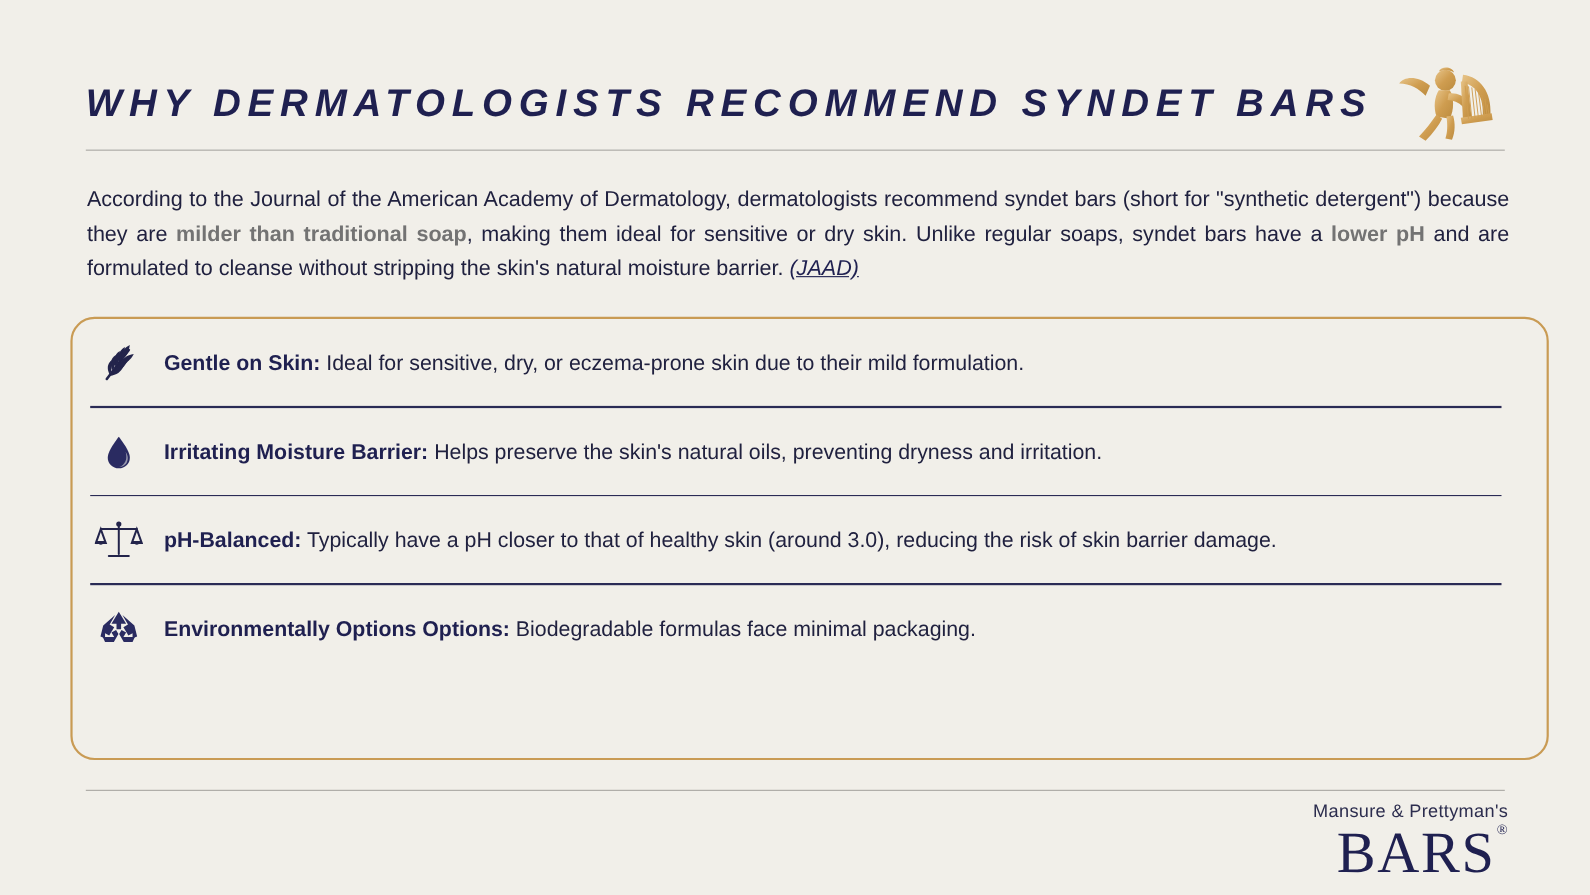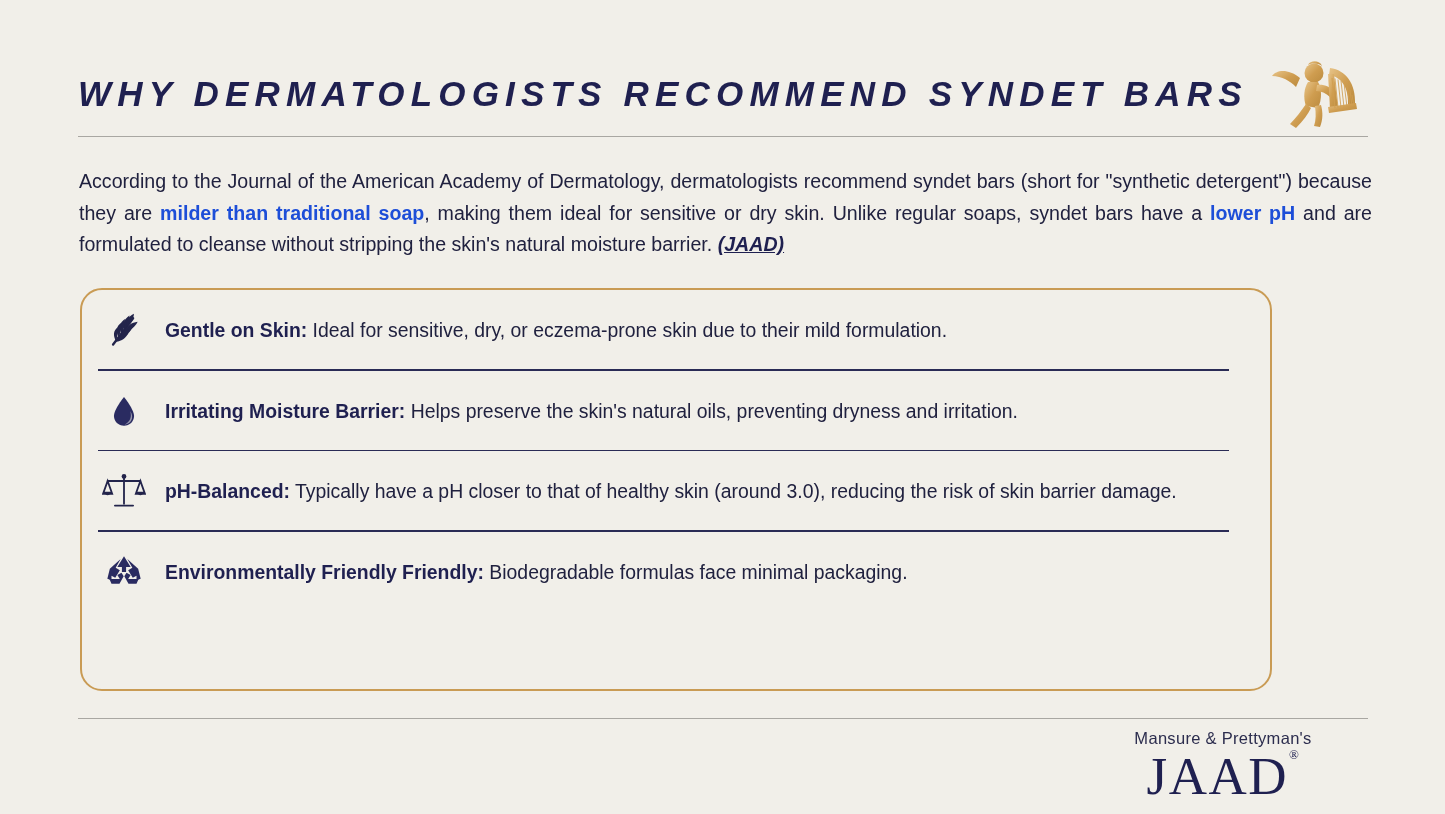--- a/index.html
+++ b/index.html
@@ -63,34 +63,34 @@
     position: absolute;
     left: 79px;
     top: 166px;
     width: 1293px;
     font-size: 19.6px;
     line-height: 31.5px;
     color: #20213f;
     text-align: justify;
     text-justify: inter-word;
   }
-  .intro b { font-weight: bold; color: #1d4ed8; }
+  .intro b { font-weight: bold; color: #737373; }
   .intro .cite {
-    font-weight: bold;
+    font-weight: normal;
     font-style: italic;
     text-decoration: underline;
     color: #1f2050;
   }
 
   
   .card {
     position: absolute;
-    left: 80px;
+    left: 64px;
     top: 288px;
-    width: 1192px;
+    width: 1344px;
     height: 403px;
     border: 2.5px solid #c99b54;
     border-radius: 22px;
     background: transparent;
   }
 
   .card-list {
     list-style: none;
     width: 100%;
     height: 100%;
@@ -134,23 +134,23 @@
     white-space: nowrap;
   }
   .benefit-text b {
     font-weight: bold;
     color: #1f2050;
   }
 
   
   .brand {
     position: absolute;
-    right: 92px;
+    right: 74px;
     top: 728px;
-    text-align: center;
+    text-align: right;
     width: 260px;
   }
   .brand-top {
     font-size: 16.5px;
     letter-spacing: 0.3px;
     color: #2c2d4e;
     line-height: 20px;
   }
   .brand-main {
     font-family: "Liberation Serif", serif;
@@ -283,27 +283,27 @@
           <svg viewBox="0 0 48 44" width="40" height="38" aria-hidden="true">
             <g fill="#2a2b61">
               <path d="M24 3 L32 16 L26.5 16 L26.5 22 L21.5 22 L21.5 16 L16 16 Z"></path>
               <path d="M20 6.5 L14 17 L19 19.8 L13.5 29 L9 26.5 L9 32 L4 30 L7 18 Z"></path>
               <path d="M6.5 30.5 L19 30.5 L16 25.6 L21 22.8 L23.6 27.2 L18.6 36 L9 36 Z"></path>
               <path d="M41.5 30.5 L29 30.5 L32 25.6 L27 22.8 L24.4 27.2 L29.4 36 L39 36 Z"></path>
               <path d="M28 6.5 L34 17 L29 19.8 L34.5 29 L39 26.5 L39 32 L44 30 L41 18 Z"></path>
             </g>
           </svg>
         </span>
-        <span class="benefit-text"><b>Environmentally Friendly Friendly:</b><span> Biodegradable formulas face minimal packaging.</span></span>
+        <span class="benefit-text"><b>Environmentally Options Options:</b><span> Biodegradable formulas face minimal packaging.</span></span>
 
       </li>
 
     </ul>
   </div>
 
   <div class="rule bottom"></div>
 
   <div class="brand">
     <div class="brand-top">Mansure &amp; Prettyman's</div>
-    <div class="brand-main"><span>JAAD</span><sup>®</sup></div>
+    <div class="brand-main"><span>BARS</span><sup>®</sup></div>
   </div>
 
 </div>
 
 </body></html>

